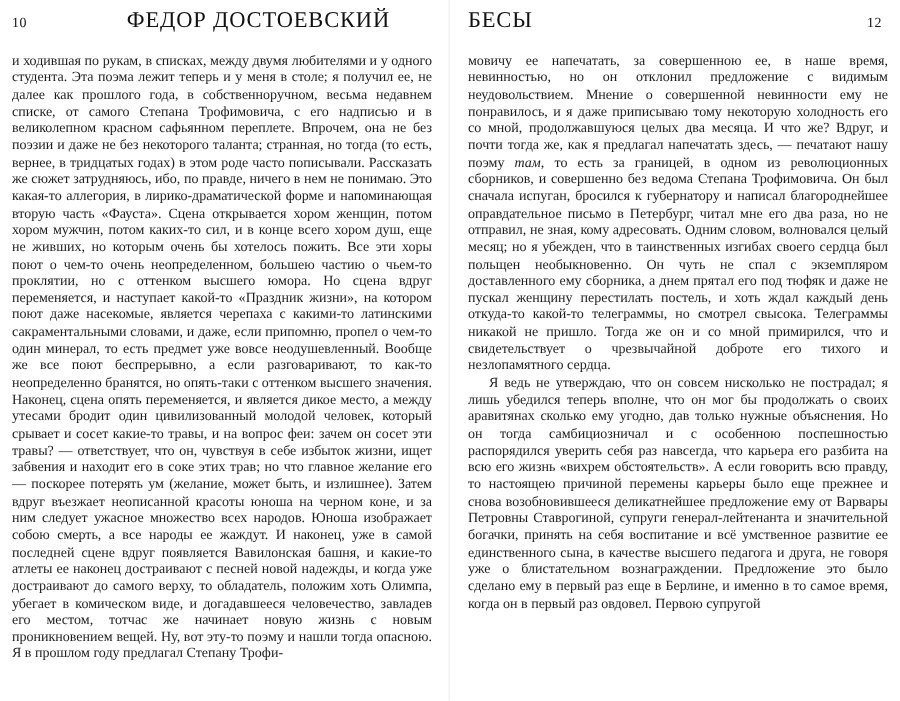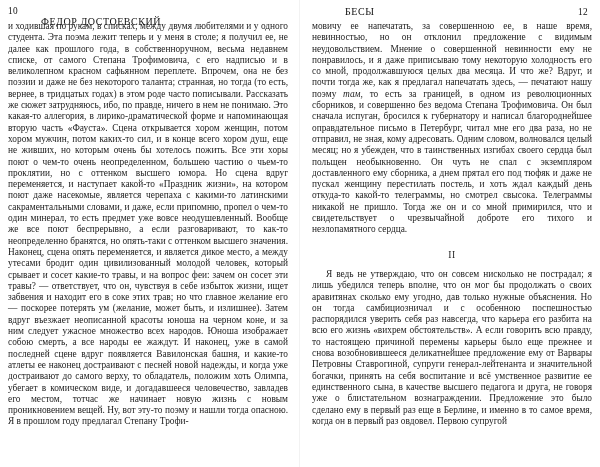--- a/index.html
+++ b/index.html
@@ -39,40 +39,39 @@
   .page-right { padding: 6px 8px 0 12px; }
 
   .running-head {
     display: flex;
     align-items: baseline;
     height: 14px;
     font-size: 9.3px;
     letter-spacing: 0.35px;
     color: #111;
   }
-  .page-left .running-head  { justify-content: flex-start; flex-direction: column; }
+  .page-left .running-head  { justify-content: flex-start; }
   .page-right .running-head { justify-content: flex-end; gap: 19px; }
 
   .folio {
     font-size: 9.3px;
     font-family: "Liberation Serif", "DejaVu Serif", serif;
     color: #111;
   }
   .head-title {
-    font-size: 10px;
+    font-size: 15px;
     letter-spacing: 0.55px;
-    margin-left: 33px;
   }
   .page-left .folio { margin-right: auto; }
   .page-left .head-title { margin-right: 28px; }
   .page-right .head-title { margin-right: auto; }
   .page-right .folio { margin-right: 4px; }
 
   .body-text {
-    margin-top: 1px;
+    margin-top: 16px;
     font-size: 9.35px;
     line-height: 11.3px;
     text-align: justify;
     text-justify: inter-word;
     hyphens: manual;
     color: #1c1c1c;
   }
   .body-text p {
     margin: 0;
     text-indent: 0;
@@ -105,18 +104,17 @@
     </div>
   </div>
 
   <div class="page page-right">
     <div class="running-head">
       <span class="head-title">БЕСЫ</span>
       <span class="folio">12</span>
     </div>
     <div class="body-text">
       <p><span>мовичу ее напечатать, за совершенною ее, в наше время, невинностью, но он отклонил предложение с видимым неудовольствием. Мнение о совершенной невинности ему не понравилось, и я даже приписываю тому некоторую холодность его со мной, продолжавшуюся целых два месяца. И что же? Вдруг, и почти тогда же, как я предлагал напечатать здесь, — печатают нашу поэму </span><em>там</em><span>, то есть за границей, в одном из революционных сборников, и совершенно без ведома Степана Трофимовича. Он был сначала испуган, бросился к губернатору и написал благороднейшее оправдательное письмо в Петербург, читал мне его два раза, но не отправил, не зная, кому адресовать. Одним словом, волновался целый месяц; но я убежден, что в таинственных изгибах своего сердца был польщен необыкновенно. Он чуть не спал с экземпляром доставленного ему сборника, а днем прятал его под тюфяк и даже не пускал женщину перестилать постель, и хоть ждал каждый день откуда-то какой-то телеграммы, но смотрел свысока. Телеграммы никакой не пришло. Тогда же он и со мной примирился, что и свидетельствует о чрезвычайной доброте его тихого и незлопамятного сердца.</span></p>
-      <div class="chapter-mark">II</div>
       <p class="indent">Я ведь не утверждаю, что он совсем нисколько не пострадал; я лишь убедился теперь вполне, что он мог бы продолжать о своих аравитянах сколько ему угодно, дав только нужные объяснения. Но он тогда самбициозничал и с особенною поспешностью распорядился уверить себя раз навсегда, что карьера его разбита на всю его жизнь «вихрем обстоятельств». А если говорить всю правду, то настоящею причиной перемены карьеры было еще прежнее и снова возобновившееся деликатнейшее предложение ему от Варвары Петровны Ставрогиной, супруги генерал-лейтенанта и значительной богачки, принять на себя воспитание и всё умственное развитие ее единственного сына, в качестве высшего педагога и друга, не говоря уже о блистательном вознаграждении. Предложение это было сделано ему в первый раз еще в Берлине, и именно в то самое время, когда он в первый раз овдовел. Первою супругой</p>
     </div>
   </div>
 
 </div>
 
 </body></html>

